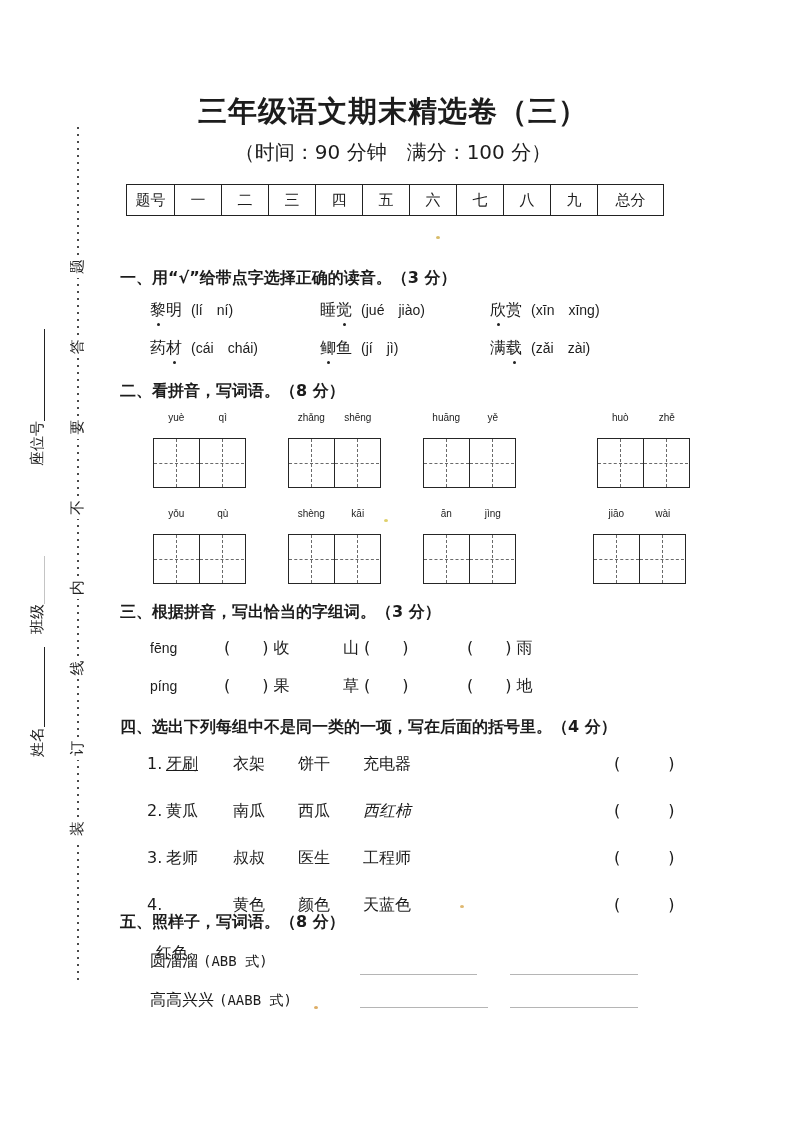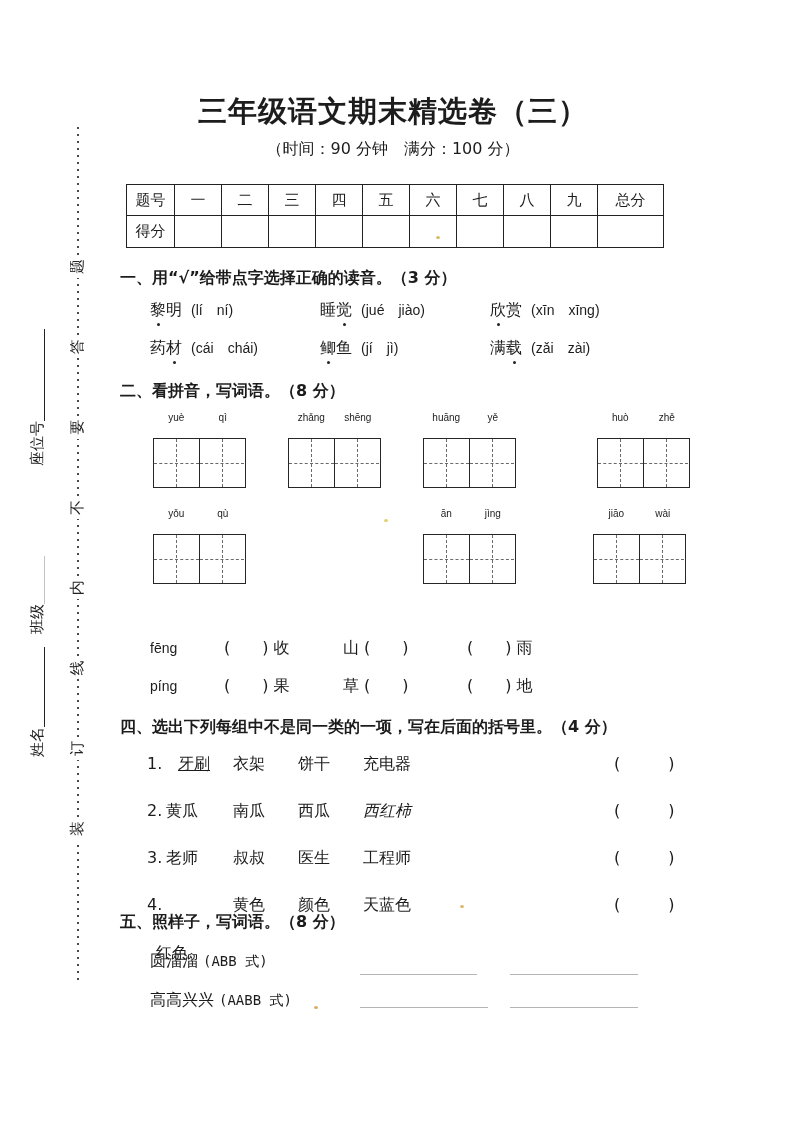--- a/index.html
+++ b/index.html
@@ -6,21 +6,21 @@
   .paper {
     position:relative; width:793px; height:1122px; background:#ffffff;
     font-family:"DejaVu Sans", sans-serif; color:#1c1c1c; overflow:hidden;
   }
   .abs { position:absolute; }
   .py { font-family:Liberation Sans, sans-serif; }
 
   
   .title { left:120px; top:92px; width:546px; text-align:center;
            font-size:29px; font-weight:bold; letter-spacing:1px; white-space:nowrap; }
-  .subtitle { left:120px; top:139px; width:546px; text-align:center; font-size:16px; white-space:nowrap; }
+  .subtitle { left:120px; top:139px; width:546px; text-align:center; font-size:20px; white-space:nowrap; }
 
   
   .score-table { border-collapse:collapse; table-layout:fixed; }
   .score-table td { border:1.6px solid #222; text-align:center; font-size:15px; padding:0; overflow:hidden; }
   .score-table tr.r1 td { height:30px; }
   .score-table tr.r2 td { height:31px; }
 
   
   .h { left:120px; font-size:16px; font-weight:bold; white-space:nowrap; }
 
@@ -132,33 +132,20 @@
       <td>二</td>
       <td>三</td>
       <td>四</td>
       <td>五</td>
       <td>六</td>
       <td>七</td>
       <td>八</td>
       <td>九</td>
       <td>总分</td>
     </tr>
-    <tr class="r2">
-      <td>得分</td>
-      <td></td>
-      <td></td>
-      <td></td>
-      <td></td>
-      <td></td>
-      <td></td>
-      <td></td>
-      <td></td>
-      <td></td>
-      <td></td>
-    </tr>
   </tbody>
     </table>
 
   <div class="abs h" style="top:268px;">一、用“√”给带点字选择正确的读音。（3 分）</div>
 
   <div class="abs s1row" style="top:300px;">
     <span class="s1item" style="left:0;">
       <span class="zi dot-under">黎</span><span class="zi">明</span>
       <span class="py">(lí　ní)</span>
     </span>
@@ -232,20 +219,30 @@
   <div class="abs pgroup" style="left:153px; top:508px;">
     <div class="pylabels">
         <span class="py">yǒu</span>
         <span class="py">qù</span>
       </div>
     <div class="gridbox">
         <div class="gcell"></div>
         <div class="gcell"></div>
       </div>
   </div>
+  <div class="abs pgroup" style="left:288px; top:508px;">
+    <div class="pylabels">
+        <span class="py">shèng</span>
+        <span class="py">kāi</span>
+      </div>
+    <div class="gridbox">
+        <div class="gcell"></div>
+        <div class="gcell"></div>
+      </div>
+  </div>
   <div class="abs pgroup" style="left:423px; top:508px;">
     <div class="pylabels">
         <span class="py">ān</span>
         <span class="py">jìng</span>
       </div>
     <div class="gridbox">
         <div class="gcell"></div>
         <div class="gcell"></div>
       </div>
   </div>
@@ -253,39 +250,40 @@
     <div class="pylabels">
         <span class="py">jiāo</span>
         <span class="py">wài</span>
       </div>
     <div class="gridbox">
         <div class="gcell"></div>
         <div class="gcell"></div>
       </div>
   </div>
 
+  <div class="abs h" style="top:602px;">三、根据拼音，写出恰当的字组词。（3 分）</div>
 
   <div class="abs s3row" style="top:638px; width:420px;">
     <span class="py">fēng</span>
     <span class="s3part" style="left:74px;">(　　) 收</span>
     <span class="s3part" style="left:193px;">山 (　　)</span>
     <span class="s3part" style="left:317px;">(　　) 雨</span>
   </div>
   <div class="abs s3row" style="top:676px; width:420px;">
     <span class="py">píng</span>
     <span class="s3part" style="left:74px;">(　　) 果</span>
     <span class="s3part" style="left:193px;">草 (　　)</span>
     <span class="s3part" style="left:317px;">(　　) 地</span>
   </div>
 
   <div class="abs h" style="top:717px;">四、选出下列每组中不是同一类的一项，写在后面的括号里。（4 分）</div>
 
   <div class="abs s4row" style="top:754px; width:540px;">
     <span style="left:0;">1.</span>
-    <span style="left:31px;text-decoration:underline;">牙刷</span>
+    <span style="left:19px;text-decoration:underline;">牙刷</span>
     <span style="left:86px;">衣架</span>
     <span style="left:151px;">饼干</span>
     <span style="left:216px;">充电器</span>
     <span style="left:467px;">(　　　)</span>
   </div>
   <div class="abs s4row" style="top:801px; width:540px;">
     <span style="left:0;">2.</span>
     <span style="left:19px;">黄瓜</span>
     <span style="left:86px;">南瓜</span>
     <span style="left:151px;">西瓜</span>

